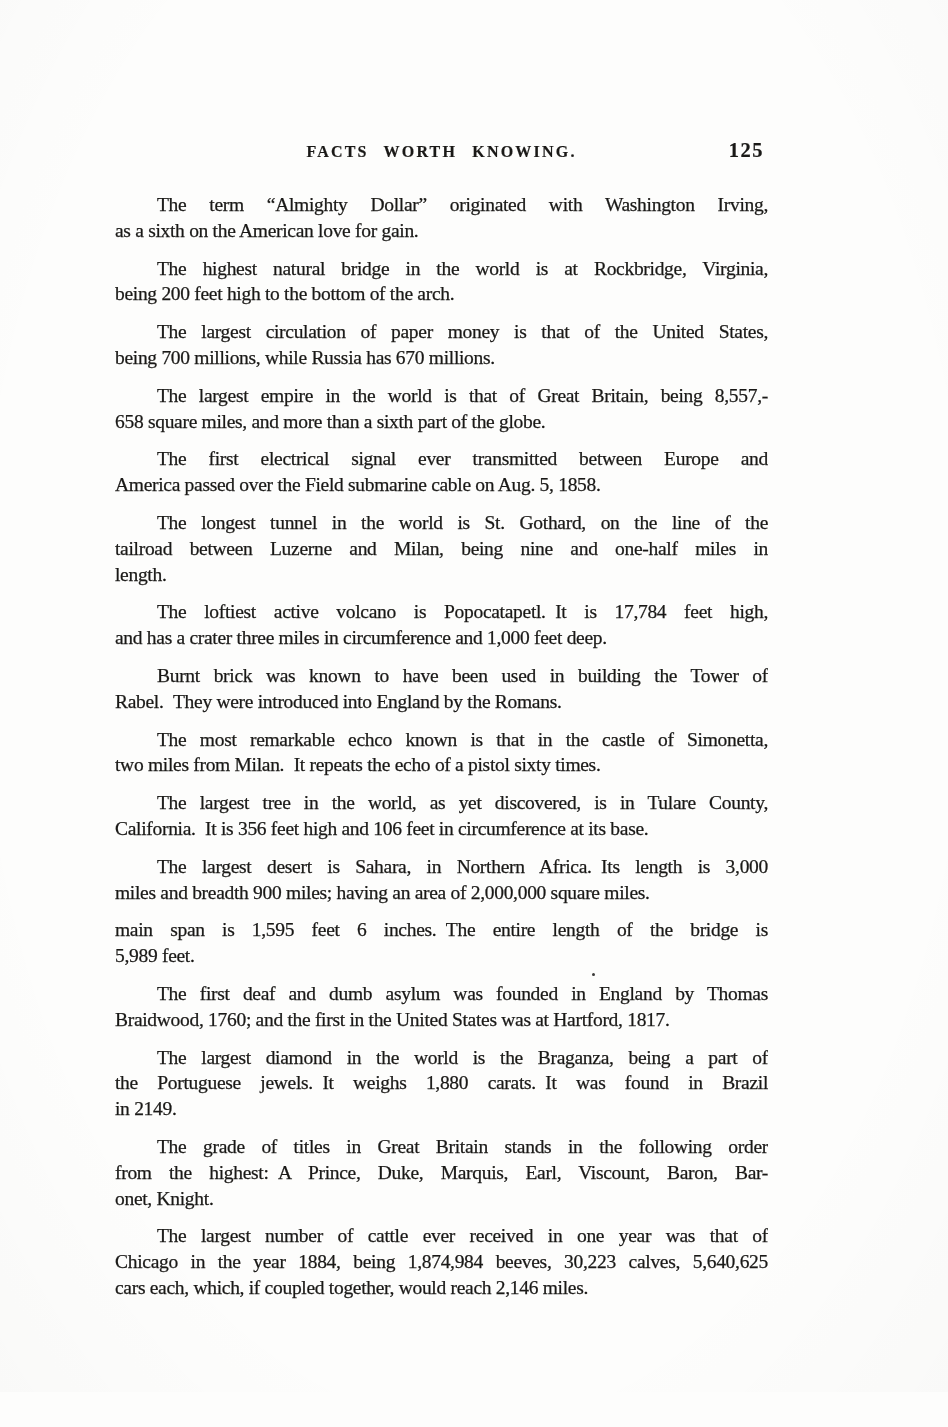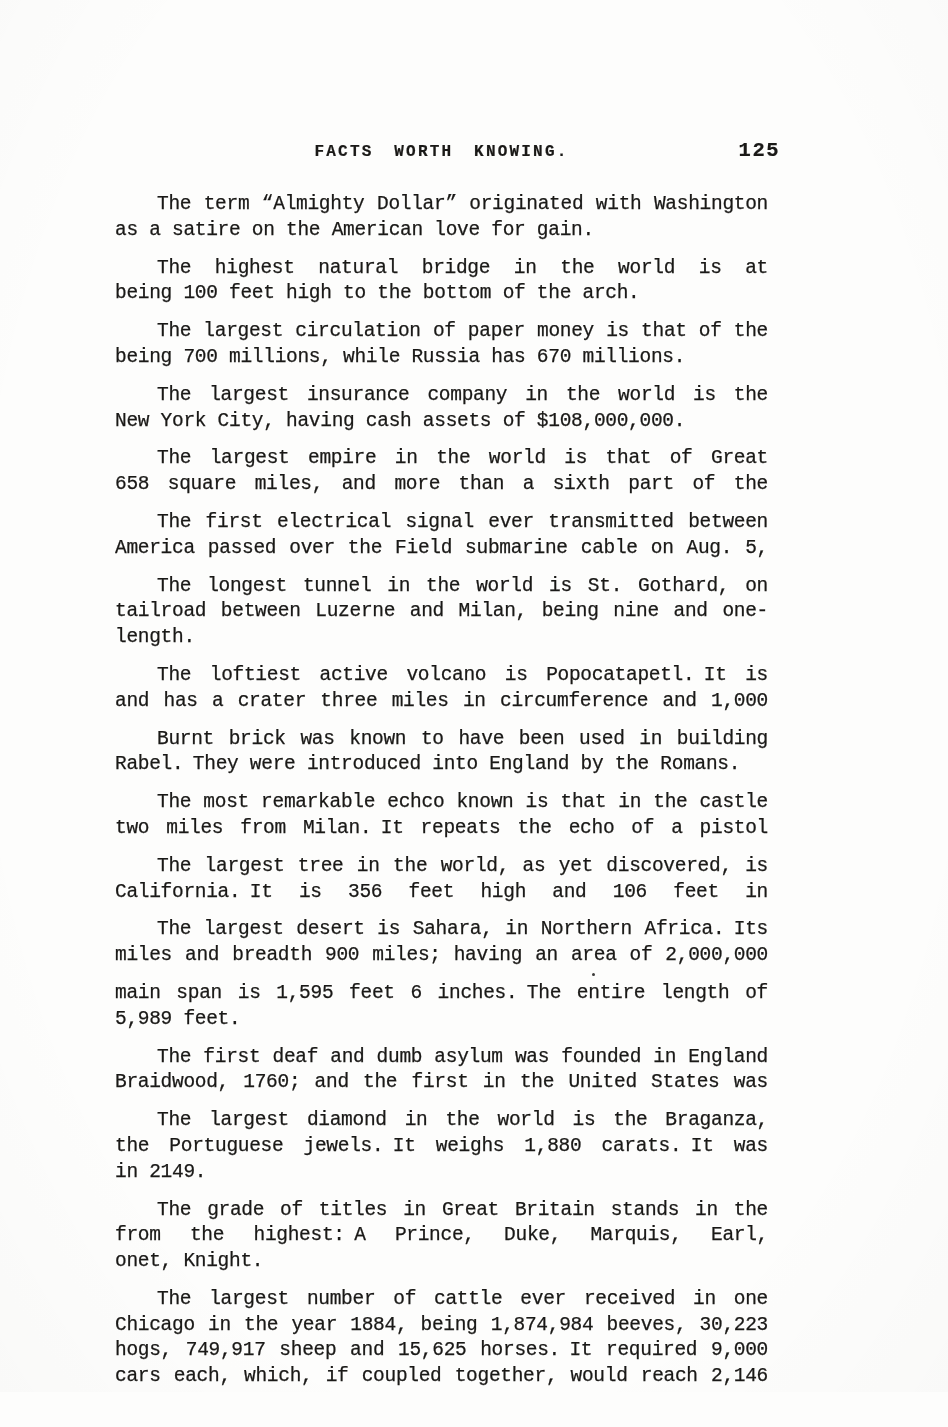--- a/index.html
+++ b/index.html
@@ -9,21 +9,21 @@
   body {
     width: 948px;
     height: 1427px;
     background: var(--paper, #fdfdfc);
     overflow: hidden;
   }
   .page {
     position: relative;
     width: 948px;
     height: 1392px;
-    font-family: Liberation Mono, monospace;
+    font-family: Liberation Serif, serif;
     color: var(--ink, #1a1917);
     background:
       radial-gradient(ellipse at 50% 45%, rgba(255,255,255,0) 70%, rgba(0,0,0,0.015) 100%),
       var(--paper, #fdfdfc);
   }
   .running-head {
     position: absolute;
     top: 143px;
     left: 103px;
     width: 677px;
@@ -33,21 +33,21 @@
     display: block;
     text-align: center;
     font-weight: bold;
     font-size: 16px;
     letter-spacing: 2.2px;
     word-spacing: 9px;
     -webkit-text-stroke: 0.2px;
   }
   .page-number {
     position: absolute;
-    right: 0px;
+    right: 16px;
     top: -4px;
     font-weight: bold;
     font-size: 20.5px;
     letter-spacing: 1.5px;
     -webkit-text-stroke: 0.2px;
   }
   .body-text {
     position: absolute;
     top: 180px;
     left: 103px;
@@ -85,33 +85,29 @@
 <body>
 
 <div class="page">
   <div class="running-head">
     <span class="head-title">FACTS WORTH KNOWING.</span>
     <span class="page-number">125</span>
   </div>
   <div class="body-text">
       <div class="paragraph">
         <div class="line first">The term “Almighty Dollar” originated with Washington Irving,</div>
-        <div class="line last">as a satire on the American love for gain.</div>
+        <div class="line last">as a sixth on the American love for gain.</div>
       </div>
       <div class="paragraph">
         <div class="line first">The highest natural bridge in the world is at Rockbridge, Virginia,</div>
-        <div class="line last">being 100 feet high to the bottom of the arch.</div>
+        <div class="line last">being 200 feet high to the bottom of the arch.</div>
       </div>
       <div class="paragraph">
         <div class="line first">The largest circulation of paper money is that of the United States,</div>
         <div class="line last">being 700 millions, while Russia has 670 millions.</div>
-      </div>
-      <div class="paragraph">
-        <div class="line first">The largest insurance company in the world is the Mutual Life of</div>
-        <div class="line last">New York City, having cash assets of $108,000,000.</div>
       </div>
       <div class="paragraph">
         <div class="line first">The largest empire in the world is that of Great Britain, being 8,557,-</div>
         <div class="line last">658 square miles, and more than a sixth part of the globe.</div>
       </div>
       <div class="paragraph">
         <div class="line first">The first electrical signal ever transmitted between Europe and</div>
         <div class="line last">America passed over the Field submarine cable on Aug. 5, 1858.</div>
       </div>
       <div class="paragraph">
@@ -153,18 +149,17 @@
         <div class="line last">in 2149.</div>
       </div>
       <div class="paragraph">
         <div class="line first">The grade of titles in Great Britain stands in the following order</div>
         <div class="line">from the highest: A Prince, Duke, Marquis, Earl, Viscount, Baron, Bar-</div>
         <div class="line last">onet, Knight.</div>
       </div>
       <div class="paragraph">
         <div class="line first">The largest number of cattle ever received in one year was that of</div>
         <div class="line">Chicago in the year 1884, being 1,874,984 beeves, 30,223 calves, 5,640,625</div>
-        <div class="line">hogs, 749,917 sheep and 15,625 horses. It required 9,000 trains of 31</div>
         <div class="line last">cars each, which, if coupled together, would reach 2,146 miles.</div>
       </div>
     </div>
   <div class="artifact-dot"></div>
 </div>
 
 </body></html>

